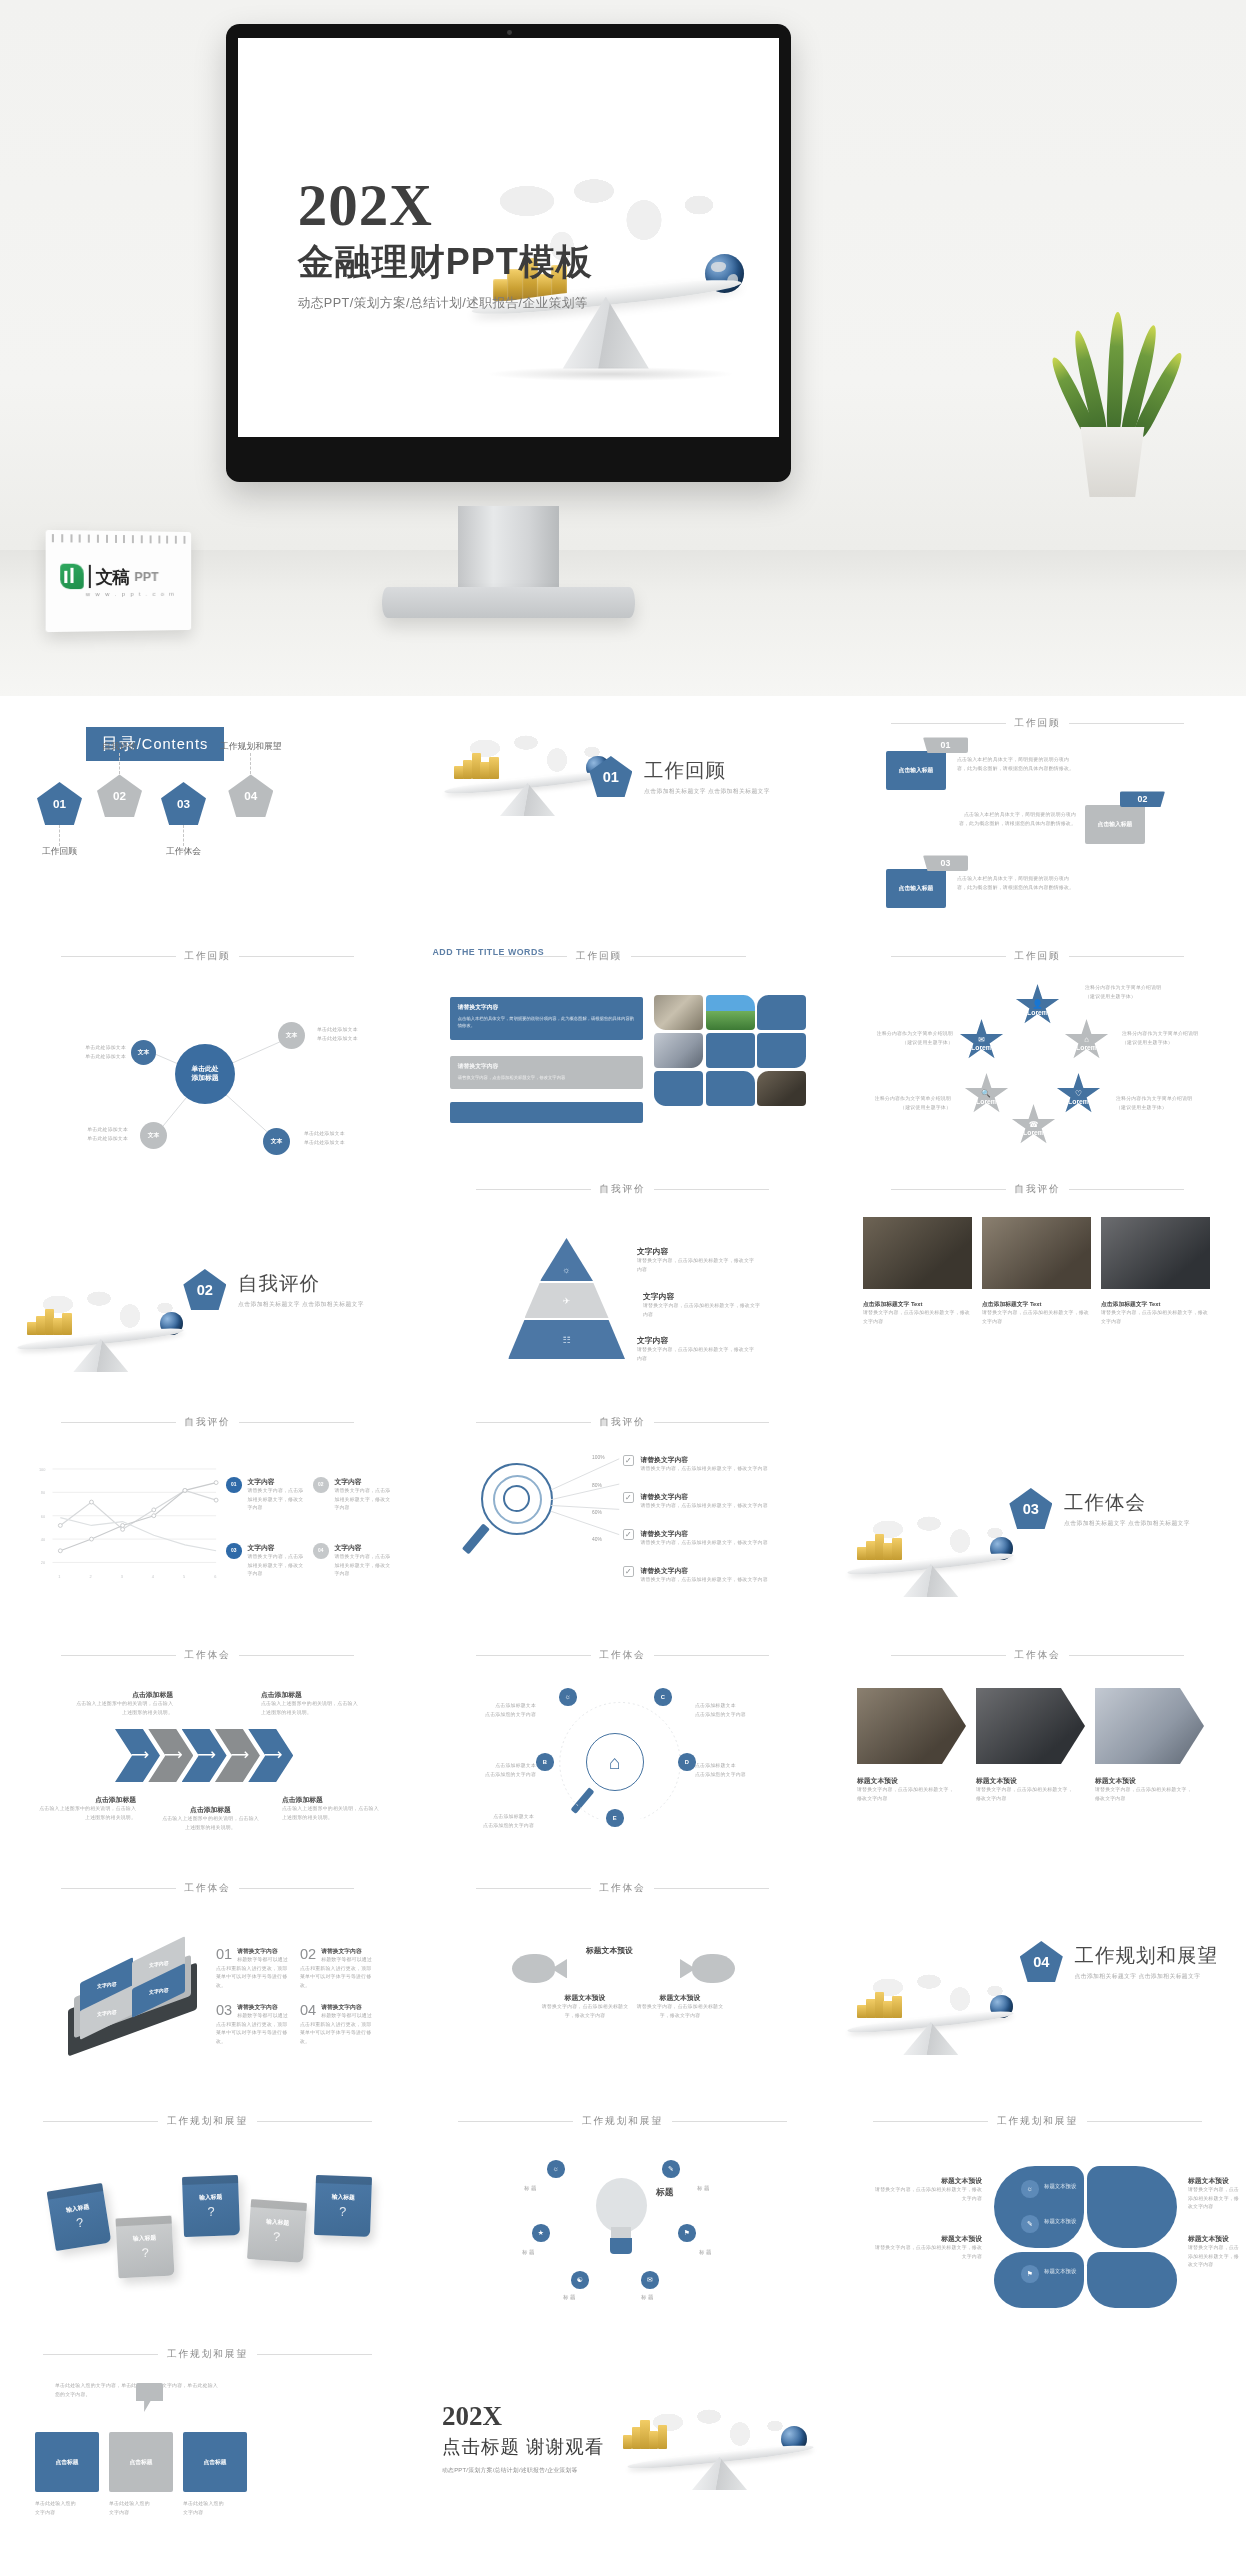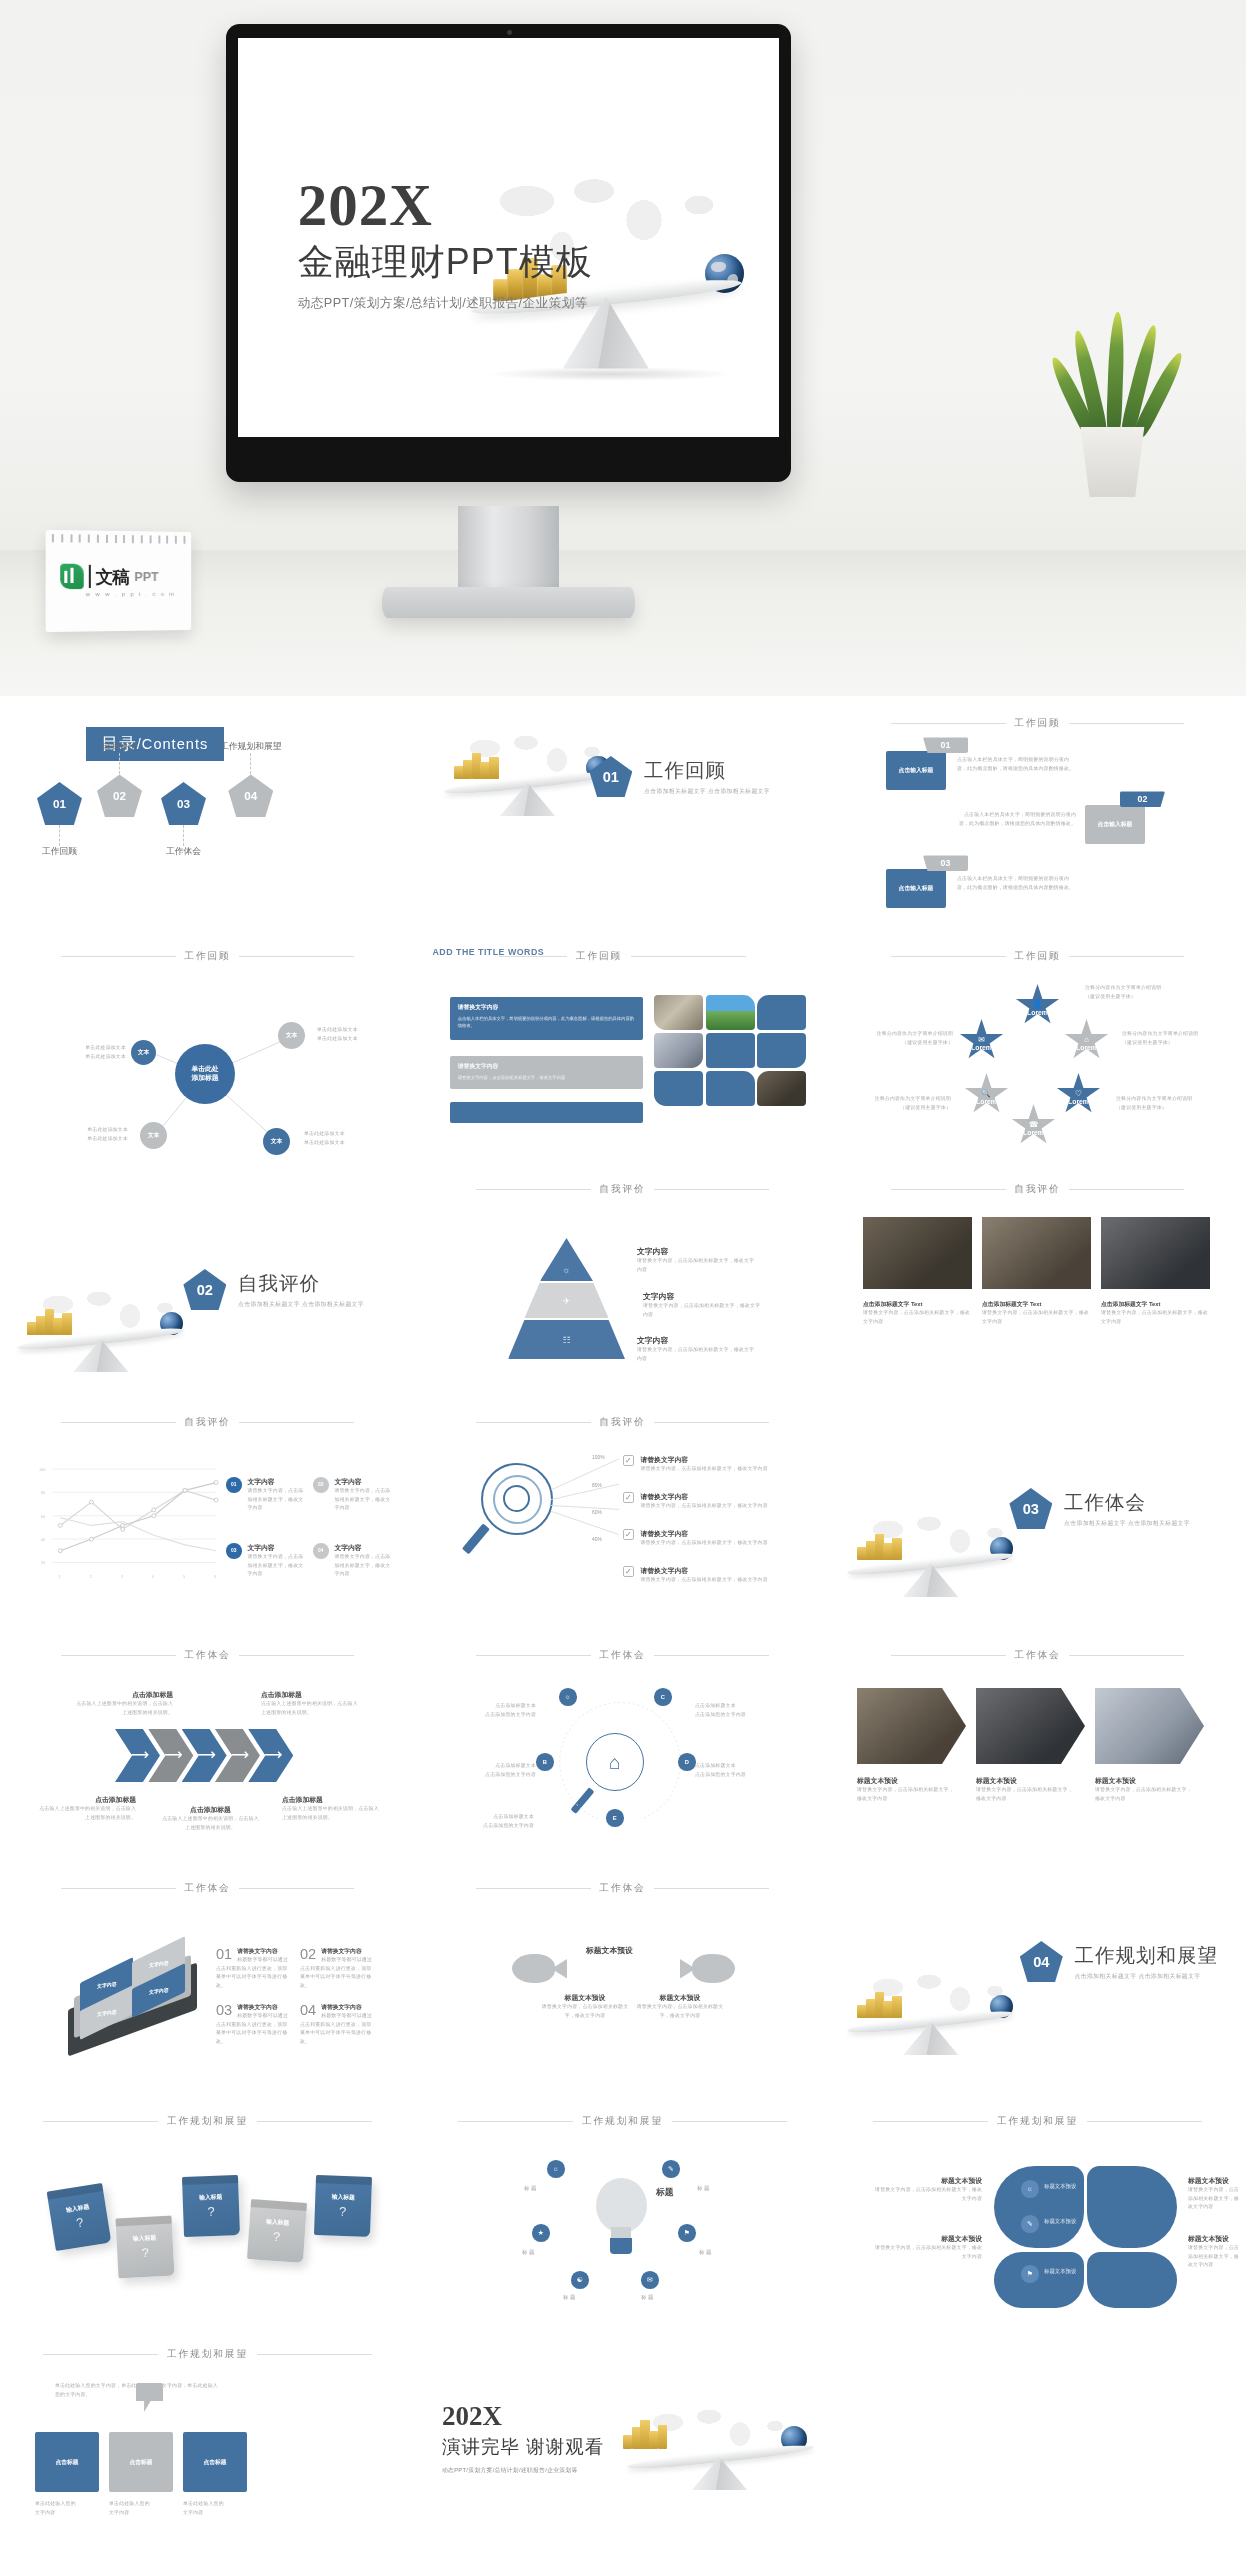--- a/index.html
+++ b/index.html
@@ -27,21 +27,21 @@
   .monitor-neck { position:absolute; left:50%; top:482px; margin-left:-51px; width:101px; height:88px;
      background:linear-gradient(90deg,#c3c5c7,#e7e9ea 35%,#d3d5d7 70%,#b7babc); }
   .monitor-base { position:absolute; left:50%; top:563px; margin-left:-127px; width:253px; height:31px;
      background:linear-gradient(180deg,#d9dbdd,#c2c5c7); border-radius:5.8px/13.6px;
      box-shadow:0 8.8px 17.5px rgba(0,0,0,.13); }
 
   .slide-title-wrap { position:absolute; left:60px; top:138px; }
   .s-202x { font-family:"Liberation Serif","DejaVu Serif",serif; font-weight:700;
      font-size:59px; letter-spacing:1px; color:#3f3f3f; line-height:1; }
   .s-main { font-size:36px; color:#3c3c3c; margin-top:6.8px; letter-spacing:1px;
-     font-weight:400; line-height:1.15; }
+     font-weight:700; line-height:1.15; }
   .s-sub { font-size:12.7px; color:#7b7b7b; margin-top:12.7px; letter-spacing:0.4px; }
 
   .scale-art { position:absolute; right:17.5px; top:115px; width:312px; height:224px; }
   .scale-map { position:absolute; left:19.5px; top:9.7px; width:273px; height:127px;
      background:
        radial-gradient(ellipse 45px 25px at 58px 39px, #eeeeee 60%, transparent 61%),
        radial-gradient(ellipse 33px 19.5px at 125px 29px, #ededed 60%, transparent 61%),
        radial-gradient(ellipse 29px 33px at 175px 58px, #efefef 60%, transparent 61%),
        radial-gradient(ellipse 23.4px 15.6px at 230px 43px, #ededed 60%, transparent 61%),
        radial-gradient(ellipse 19.5px 23.4px at 93px 84px, #f0f0f0 60%, transparent 61%);
@@ -1018,21 +1018,21 @@
       </div>
       <div class="gbox" style="position:absolute;left:136px;top:56px;width:27px;height:29px;clip-path:polygon(0 0,100% 0,100% 62%,54% 62%,30% 100%,30% 62%,0 62%);"></div>
       <div class="tiny" style="position:absolute;left:35px;top:173px;width:64px;">单击此处输入您的<br>文字内容</div>
       <div class="tiny" style="position:absolute;left:109px;top:173px;width:64px;">单击此处输入您的<br>文字内容</div>
       <div class="tiny" style="position:absolute;left:183px;top:173px;width:64px;">单击此处输入您的<br>文字内容</div>
     </div>
 
     <div class="slide">
       <div style="position:absolute;left:27px;top:76px;">
         <div class="end-202x">202X</div>
-        <div class="end-main">演讲完毕 谢谢观看</div>
+        <div class="end-main">点击标题 谢谢观看</div>
         <div class="end-sub">动态PPT/策划方案/总结计划/述职报告/企业策划等</div>
       </div>
       <div class="mini-scale" style="left:202px;top:70px;width:204px;height:107px;">
         <div class="mini-map" style="width:175px"></div>
         <div class="mini-coins" style="left:5.8px;top:23.4px">
           <i style="left:0;height:14.6px"></i>
             <i style="left:8.8px;height:22.4px"></i>
           <i style="left:17.5px;height:29px"></i>
             <i style="left:26px;height:18.5px"></i>
             <i style="left:35px;height:24px"></i>

